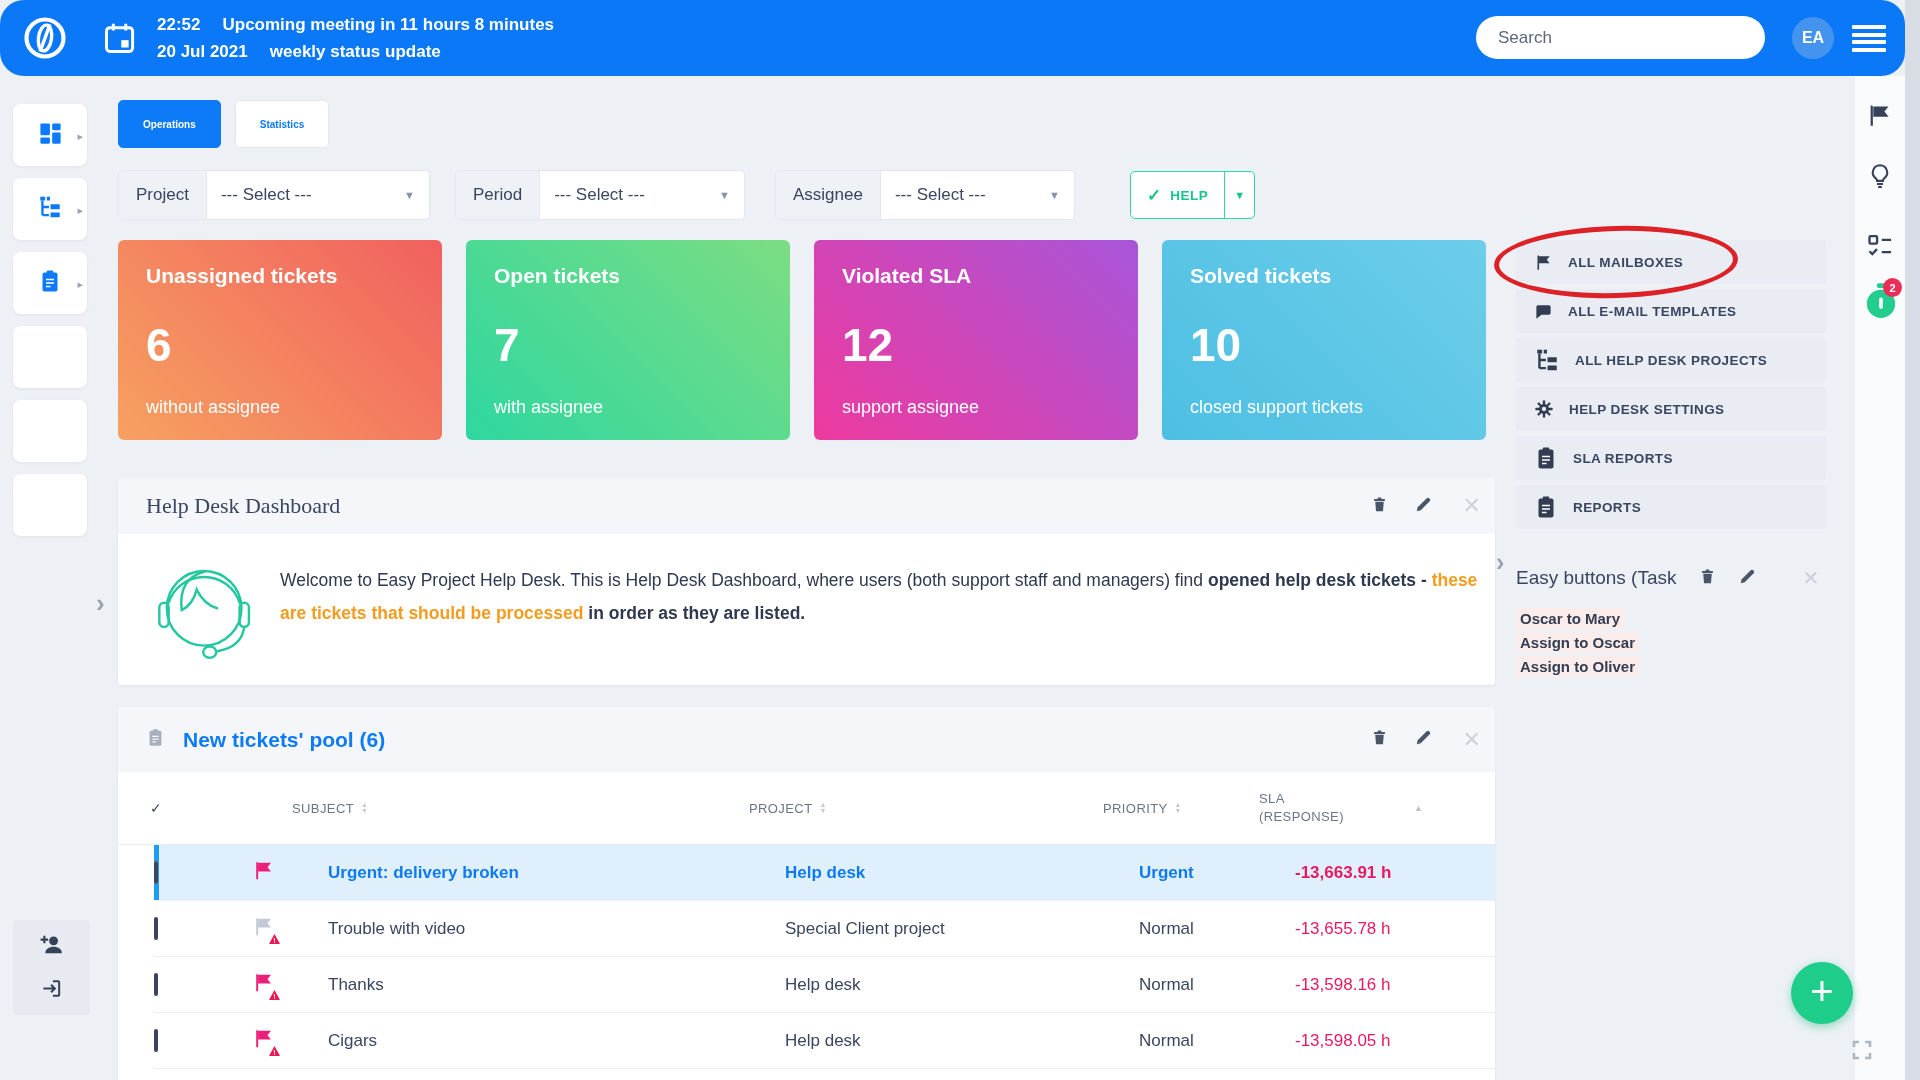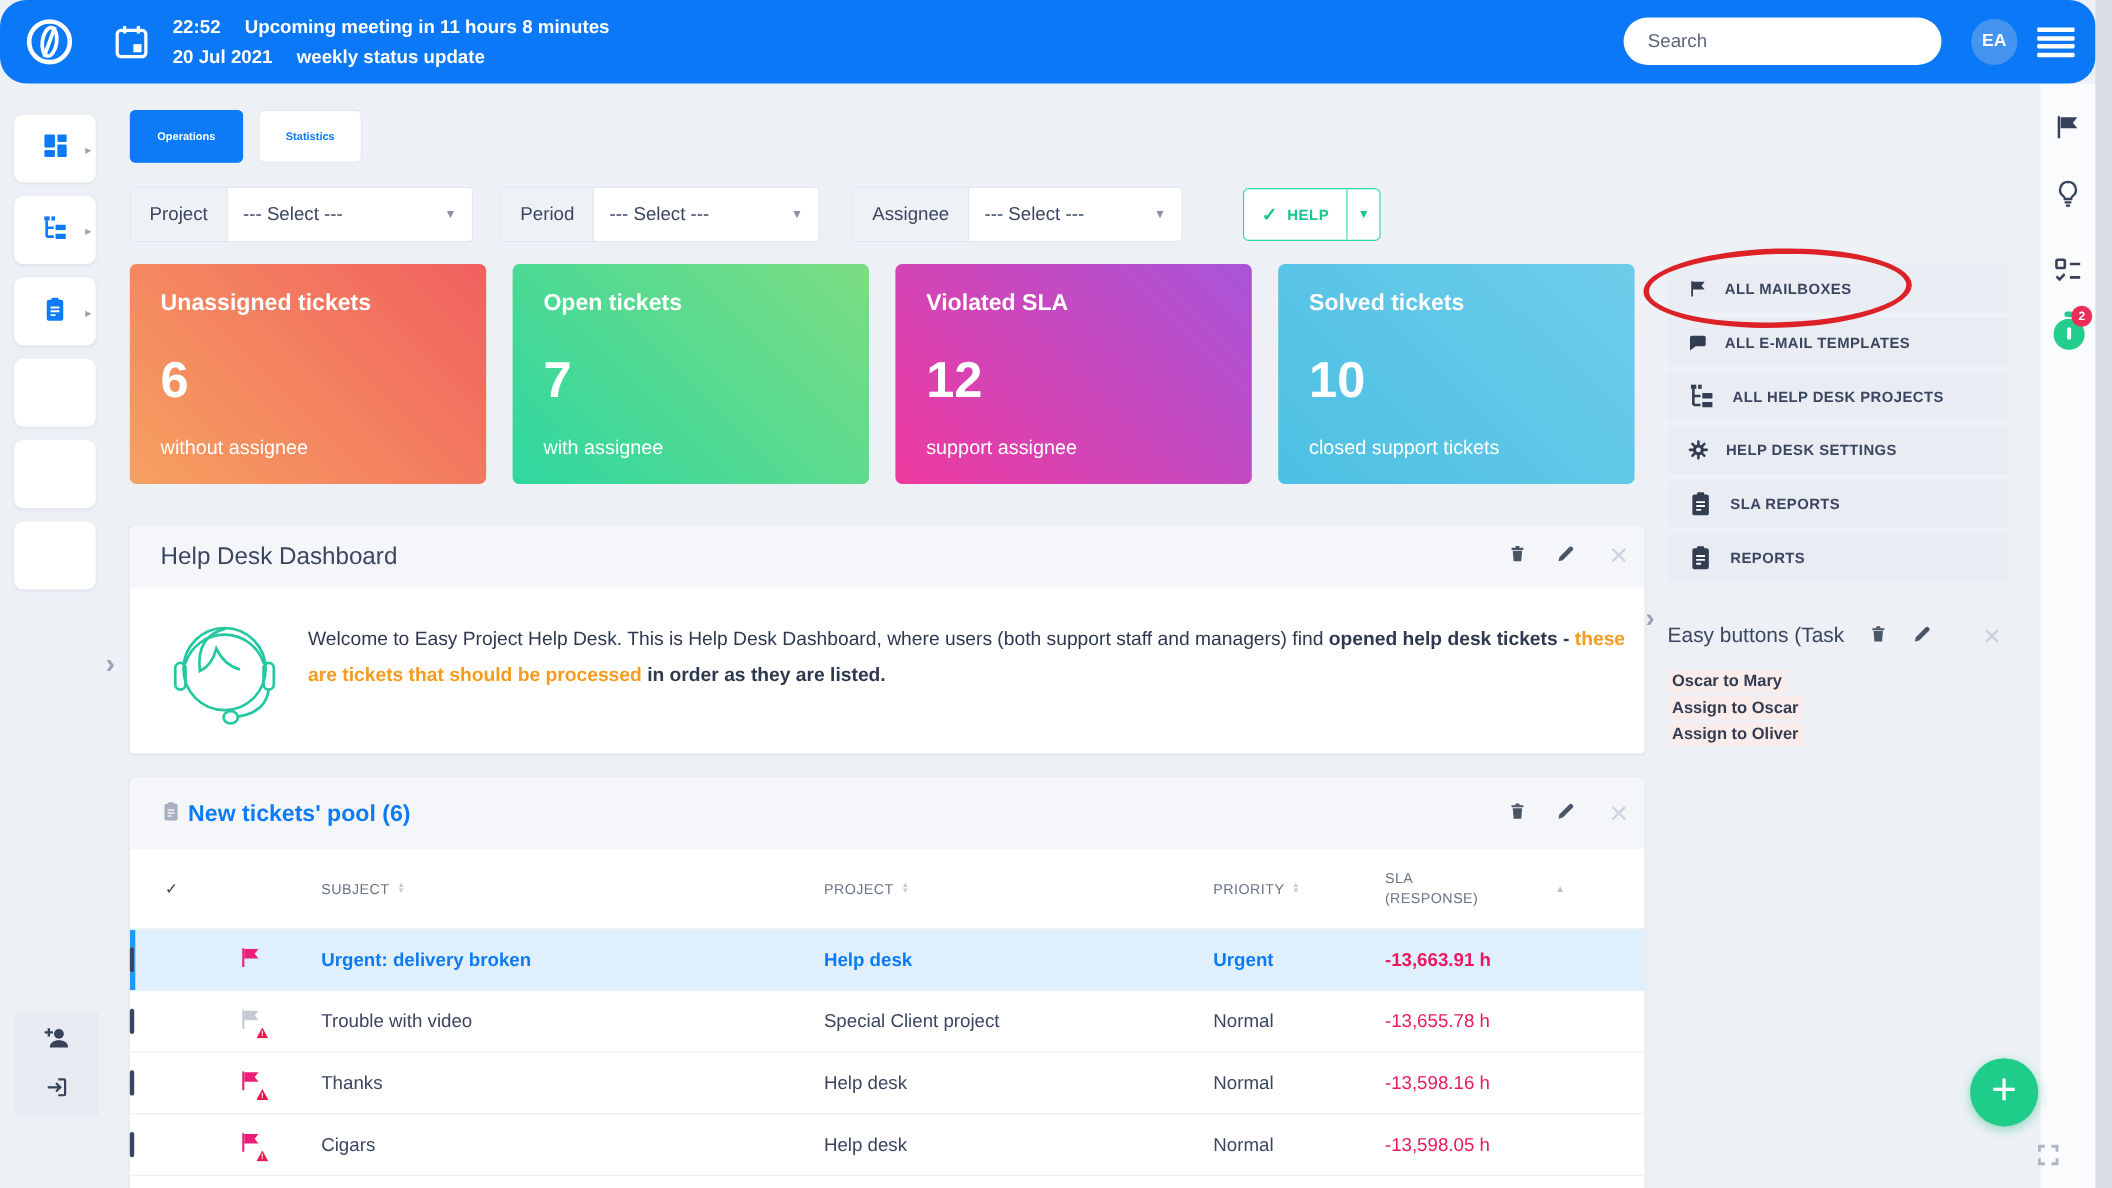--- a/index.html
+++ b/index.html
@@ -61,42 +61,42 @@
 
   
   .panel { position:absolute; left:118px; width:1377px; background:#fff; border-radius:4px; box-shadow:0 1px 3px rgba(40,60,90,.07); }
   .panel-head { background:#f4f6fa; border-radius:4px 4px 0 0; position:relative; display:flex; align-items:center; }
   .phicons { position:absolute; right:0; top:0; height:100%; display:flex; align-items:center; }
   .phicons .pi { color:#4a5568; cursor:pointer; }
   .phicons .pi.trash { margin-right:26px; }
   .phicons .pi.close { color:#ccd2de; font-size:22px; margin-left:30px; margin-right:14px; font-weight:400; }
 
   .dash-panel { top:478px; height:207px; }
-  .dash-panel .panel-head { height:56px; }
+  .dash-panel .panel-head { height:56px;font-family:Liberation Serif, serif; }
   .dash-title { font-size:22px; color:#3a4560; margin-left:28px; }
   .illus { position:absolute; left:32px; top:78px; }
   .welcome { position:absolute; left:162px; top:86px; width:1220px; font-size:17.5px; line-height:33px; color:#2e3950; }
   .welcome b { color:#2e3950; }
   .welcome .hl { color:#f39c1f; font-weight:bold; }
   .col-chev { position:absolute; left:1496px; top:548px; font-size:25px; font-weight:bold; color:#9aa3b6; cursor:pointer; z-index:5; }
 
   .tickets-panel { top:707px; height:443px; }
   .tickets-panel .panel-head { height:65px; }
   .tp-title-icon { margin-left:28px; color:#a8b0bf; }
-  .tp-title { font-size:21px; font-weight:bold; color:#0d7bf8; margin-left:6px; }
+  .tp-title { font-size:21px; font-weight:bold; color:#0d7bf8; margin-left:18px; }
 
   .tgrid { display:grid; grid-template-columns:76px 70px 455px 354px 156px 1fr; align-items:center; }
   .thead { height:73px; border-bottom:1px solid #e8ecf1; color:#6b7588; font-size:13px; letter-spacing:.4px; }
   .thead .hc { display:flex; align-items:center; }
   .thead .check { justify-content:center; color:#3a4560; font-size:14px; }
   .sort { display:inline-flex; flex-direction:column; margin-left:7px; color:#c3cad6; font-size:7px; line-height:6px; }
   .asc { color:#b9c1cf; font-size:9px; margin-left:70px; }
   .pad { padding-left:28px; }
   .pad2 { padding-left:30px; }
-  .trow { height:56px; border-bottom:1px solid #eceff4; font-size:17px; color:#3a4560; cursor:pointer; }
+  .trow { height:56px; border-bottom:1px solid #eceff4; font-size:17px; color:#3a4560; cursor:pointer;margin-left:36px; }
   .trow.selected { background:#dff0fc; box-shadow:inset 5px 0 0 #1f9bf6; }
   .trow.selected .c-subj, .trow.selected .c-proj, .trow.selected .c-prio { color:#0c7af5; font-weight:bold; }
   .trow.selected .c-sla { font-weight:bold; }
   .c-sla { color:#e8195f; }
   .cbx { width:17px; height:17px; border:2px solid #3a4560; border-radius:3px; background:#fff; margin:0 auto; cursor:pointer; }
   .ticon { position:relative; width:24px; height:24px; margin-left:22px; }
   .warnb { position:absolute; right:-7px; bottom:-5px; width:15px; height:15px; background:#fff; border-radius:50%; display:flex; align-items:center; justify-content:center; }
   .warnt { width:11px; height:10px; background:#e8174f; clip-path:polygon(50% 0,100% 100%,0 100%); color:#fff; font-size:7px; font-weight:bold; text-align:center; line-height:13px; }
 
   

